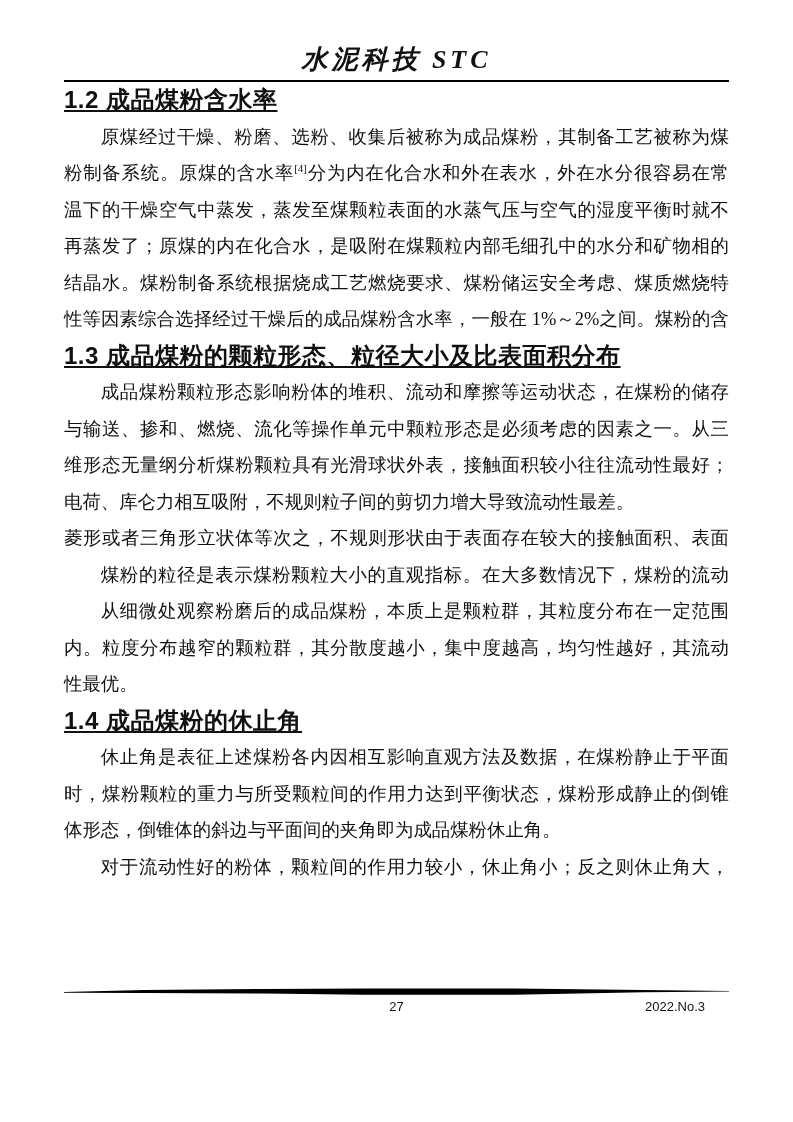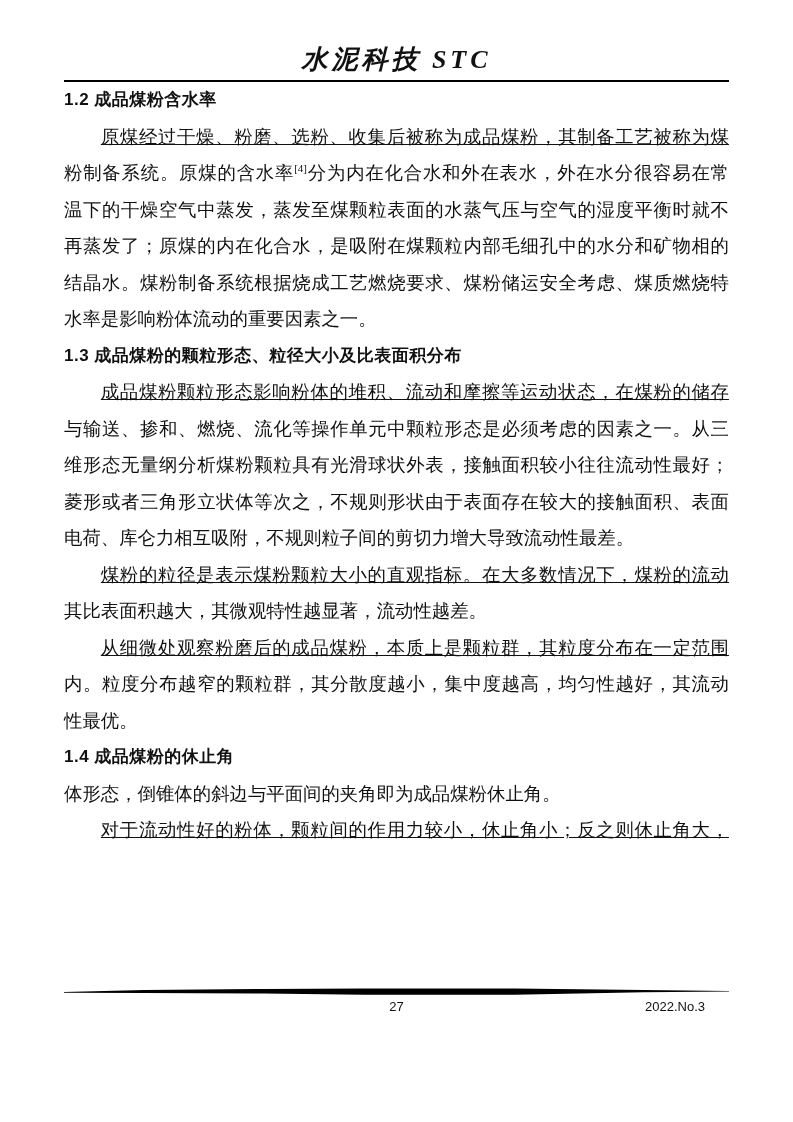--- a/index.html
+++ b/index.html
@@ -26,33 +26,34 @@
     margin: 2px 64px 0 64px;
     border-top: 2px solid #000000;
   }
   .content {
     margin: 0 64px;
     width: 665px;
   }
   .section-heading {
     font-family: "Liberation Sans", "DejaVu Sans", sans-serif;
     font-weight: bold;
-    font-size: 17px;
+    font-size: 24px;
     line-height: 36.5px;
     letter-spacing: 0.5px;
     white-space: nowrap;
+    text-decoration: underline;
   }
   .body-line {
     font-size: 18.4px;
     line-height: 36.5px;
     text-align: justify;
     text-align-last: justify;
     text-justify: inter-character;
   }
-  .body-line.first { text-indent: 2em; text-decoration: underline; }
+  .body-line.first { text-indent: 2em; }
   .body-line.last  { text-align-last: left; }
   .body-line sup {
     font-size: 11px;
     line-height: 0;
     vertical-align: super;
   }
   .footer {
     position: absolute;
     left: 64px;
     right: 64px;
@@ -79,33 +80,34 @@
 
   <div class="header-rule"></div>
 
   <div class="content">
       <div class="section-heading">1.2 成品煤粉含水率</div>
       <div class="body-line first">原煤经过干燥、粉磨、选粉、收集后被称为成品煤粉，其制备工艺被称为煤</div>
       <div class="body-line">粉制备系统。原煤的含水率<sup>[4]</sup>分为内在化合水和外在表水，外在水分很容易在常</div>
       <div class="body-line">温下的干燥空气中蒸发，蒸发至煤颗粒表面的水蒸气压与空气的湿度平衡时就不</div>
       <div class="body-line">再蒸发了；原煤的内在化合水，是吸附在煤颗粒内部毛细孔中的水分和矿物相的</div>
       <div class="body-line">结晶水。煤粉制备系统根据烧成工艺燃烧要求、煤粉储运安全考虑、煤质燃烧特</div>
-      <div class="body-line last">水率是影响粉体流动的重要因素之一。</div>
+      <div class="body-line">性等因素综合选择经过干燥后的成品煤粉含水率，一般在 1%～2%之间。煤粉的含</div>
       <div class="section-heading">1.3 成品煤粉的颗粒形态、粒径大小及比表面积分布</div>
       <div class="body-line first">成品煤粉颗粒形态影响粉体的堆积、流动和摩擦等运动状态，在煤粉的储存</div>
       <div class="body-line">与输送、掺和、燃烧、流化等操作单元中颗粒形态是必须考虑的因素之一。从三</div>
       <div class="body-line">维形态无量纲分析煤粉颗粒具有光滑球状外表，接触面积较小往往流动性最好；</div>
+      <div class="body-line last">电荷、库仑力相互吸附，不规则粒子间的剪切力增大导致流动性最差。</div>
       <div class="body-line">菱形或者三角形立状体等次之，不规则形状由于表面存在较大的接触面积、表面</div>
-      <div class="body-line last">电荷、库仑力相互吸附，不规则粒子间的剪切力增大导致流动性最差。</div>
       <div class="body-line first">煤粉的粒径是表示煤粉颗粒大小的直观指标。在大多数情况下，煤粉的流动</div>
-      <div class="body-line last">其比表面积越大，其微观特性越显著，流动性越差。</div>
       <div class="body-line first">从细微处观察粉磨后的成品煤粉，本质上是颗粒群，其粒度分布在一定范围</div>
       <div class="body-line">内。粒度分布越窄的颗粒群，其分散度越小，集中度越高，均匀性越好，其流动</div>
       <div class="body-line last">性最优。</div>
       <div class="section-heading">1.4 成品煤粉的休止角</div>
+      <div class="body-line first">休止角是表征上述煤粉各内因相互影响直观方法及数据，在煤粉静止于平面</div>
+      <div class="body-line">时，煤粉颗粒的重力与所受颗粒间的作用力达到平衡状态，煤粉形成静止的倒锥</div>
       <div class="body-line last">体形态，倒锥体的斜边与平面间的夹角即为成品煤粉休止角。</div>
       <div class="body-line first">对于流动性好的粉体，颗粒间的作用力较小，休止角小；反之则休止角大，</div>
     </div>
 
   <div class="footer">
     <svg class="footer-rule" viewBox="0 0 665 8" preserveAspectRatio="none" aria-hidden="true">
       <polygon fill="#000000" points="0,4 80,2 200,1 300,0.5 450,0.5 580,2 665,3 665,3.6 580,4.2 450,6.8 300,6.8 200,5.5 80,5 0,4.8"></polygon>
     </svg>
     <div class="footer-row">
       <div class="page-num">27</div>

